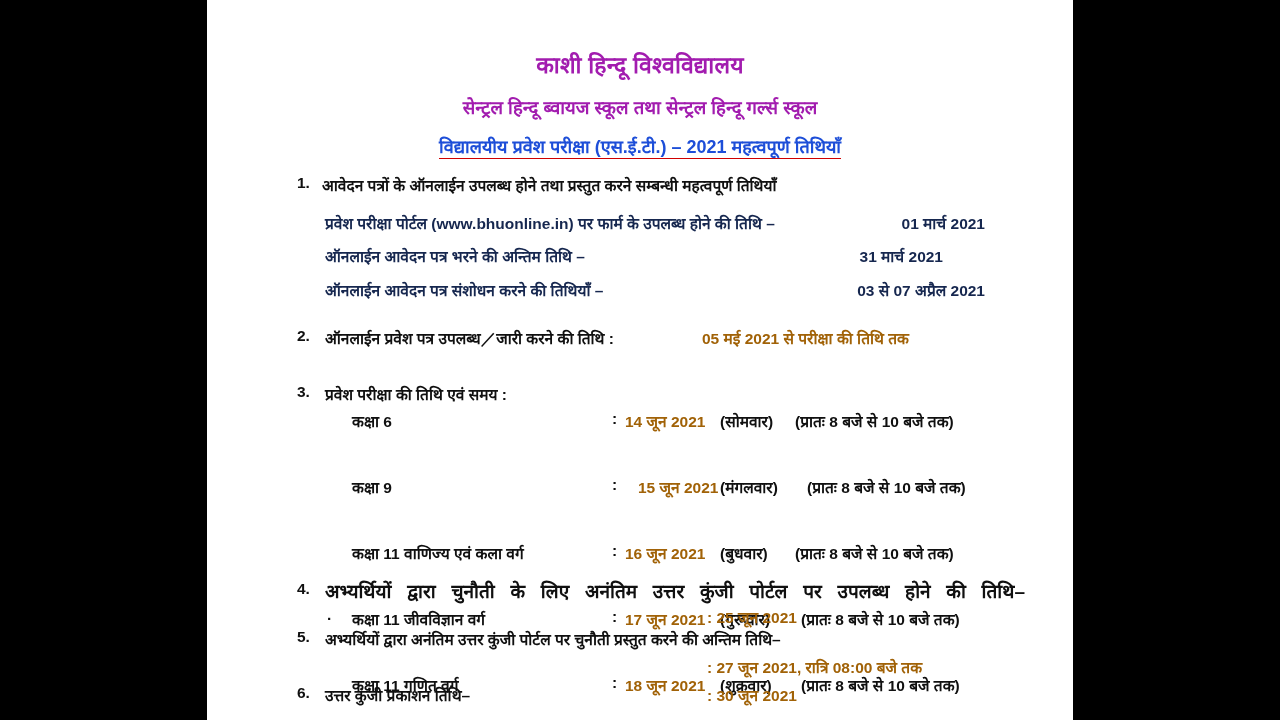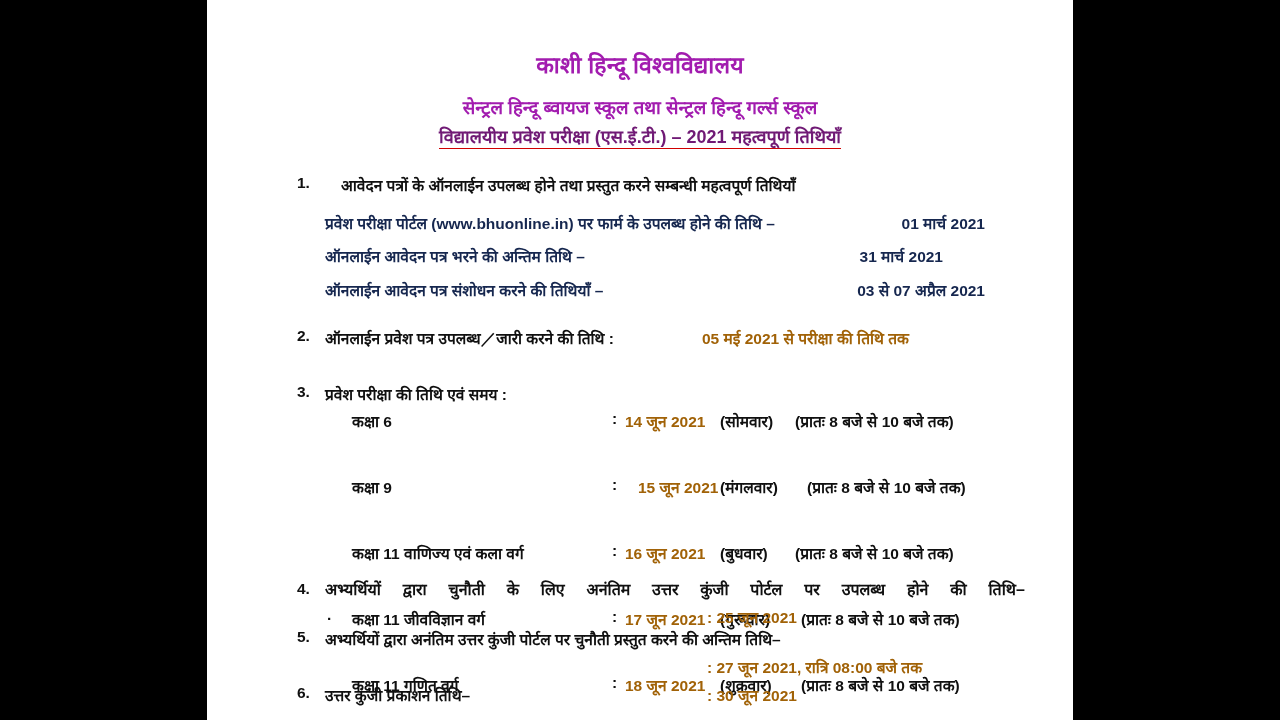--- a/index.html
+++ b/index.html
@@ -45,23 +45,23 @@
   .hdr-1 {
     margin-top: 48px;
     font-size: 23px;
     letter-spacing: .2px;
   }
   .hdr-2 {
     margin-top: 14px;
     font-size: 18.5px;
   }
   .hdr-3 {
-    margin-top: 5px;
+    margin-top: 15px;
     font-size: 18px;
-    color: #701a75;
+    color: #1d4ed8;
   }
   .hdr-3 span {
     border-bottom: 1.6px solid #d00000;
     padding-bottom: 1px;
   }
 
   
   .blk { position: absolute; left: 0; width: 866px; }
   .row { position: relative; }
 
@@ -83,21 +83,21 @@
     color: #101010;
     white-space: nowrap;
   }
   .navy { color: #16274f; }
   .red  { color: #a16207; }
 
   .just {
     position: absolute;
     left: 118px;
     width: 700px;
-    font-size: 16px;
+    font-size: 19px;
     font-weight: 700;
     color: #101010;
     text-align: justify;
     text-align-last: justify;
     line-height: 1.25;
   }
 
   .rt {
     position: absolute;
     right: 88px;
@@ -123,21 +123,21 @@
   <div id="page">
 
     <div class="hdr hdr-1">काशी हिन्दू विश्वविद्यालय</div>
     <div class="hdr hdr-2">सेन्ट्रल हिन्दू ब्वायज स्कूल तथा सेन्ट्रल हिन्दू गर्ल्स स्कूल</div>
     <div class="hdr hdr-3">
       <span>विद्यालयीय प्रवेश परीक्षा (एस.ई.टी.) – 2021 महत्वपूर्ण तिथियाँ</span>
     </div>
 
     <div class="blk" style="top:174px;">
       <div class="num">1.</div>
-      <div class="txt" style="left:134px; top:0;text-align:center;">आवेदन पत्रों के ऑनलाईन उपलब्ध होने तथा प्रस्तुत करने सम्बन्धी महत्वपूर्ण तिथियाँ</div>
+      <div class="txt" style="left:115px; top:0;text-align:center;">आवेदन पत्रों के ऑनलाईन उपलब्ध होने तथा प्रस्तुत करने सम्बन्धी महत्वपूर्ण तिथियाँ</div>
     </div>
 
     <div class="blk" style="top:212px;">
       <div class="txt navy" style="left:118px; top:0;"><span>प्रवेश परीक्षा पोर्टल (</span><span class="url">www.bhuonline.in</span><span>) पर फार्म के उपलब्ध होने की तिथि –</span></div>
       <div class="rt navy" style="top:0; right:88px;">01 मार्च 2021</div>
     </div>
 
     <div class="blk" style="top:245px;">
       <div class="txt navy" style="left:118px; top:0;">ऑनलाईन आवेदन पत्र भरने की अन्तिम तिथि –</div>
       <div class="rt navy" style="top:0; right:130px;">31 मार्च 2021</div>

